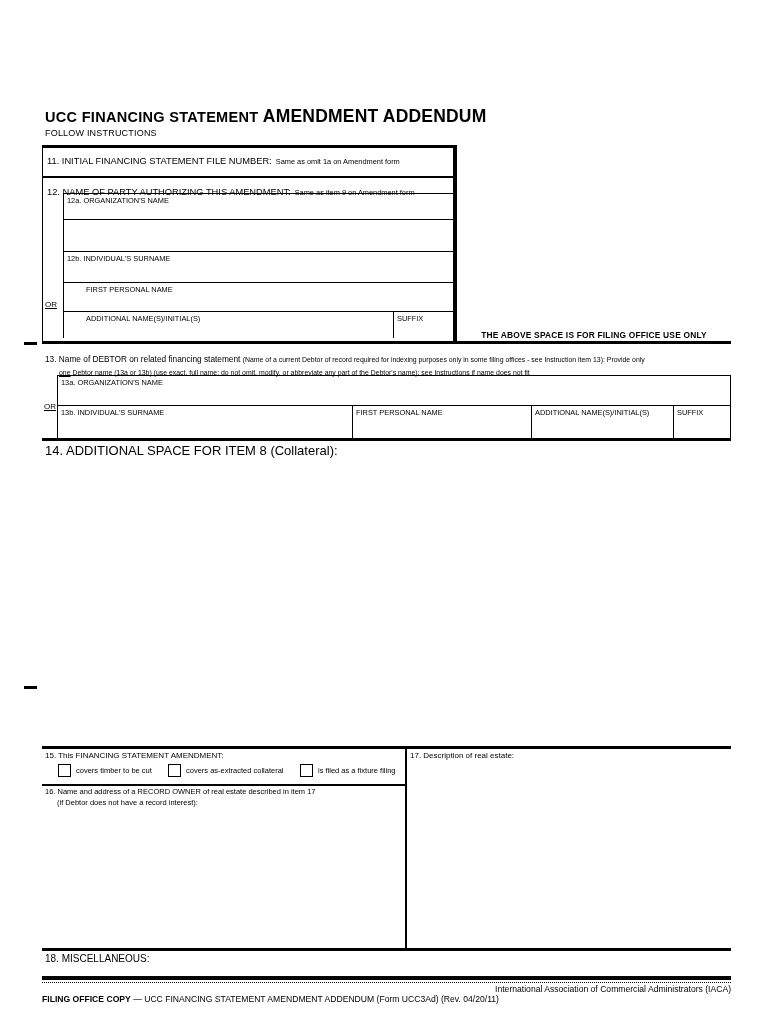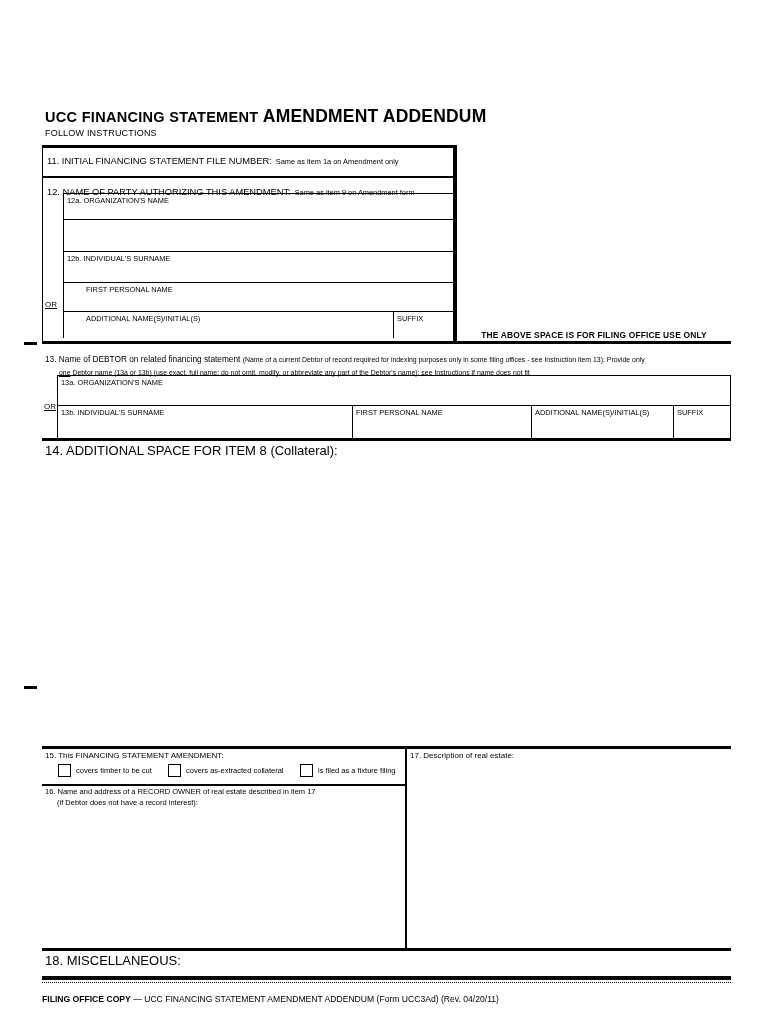--- a/index.html
+++ b/index.html
@@ -71,21 +71,21 @@
   .cbitem { display:flex; align-items:center; top:764px; }
   .cbbox { width:13px; height:13px; border:1.5px solid #000; background:#fff; }
   .cblabel { font-size:7.5px; margin-left:5px; white-space:nowrap; }
   .cb1 { left:58px; } .cb2 { left:168px; } .cb3 { left:300px;text-align:right; }
   .s16line1 { left:45px; top:787px; font-size:7.5px; }
   .s16line2 { left:57px; top:798px; font-size:7.5px; }
   .s16space { left:42px; top:810px; width:363px; height:138px; }
   .s17label { left:410px; top:751px; font-size:8px; }
   .s17space { left:407px; top:763px; width:324px; height:185px; }
 
-  .s18label { left:45px; top:953px; font-size:13px; }
+  .s18label { left:45px; top:953px; font-size:10px; }
   .s18space { left:150px; top:951px; width:581px; height:24px; }
 
   
   .dotline { left:42px; top:982px; width:689px; border-top:1.5px dotted #000; }
   .iaca { left:42px; top:984px; width:689px; text-align:right; font-size:8.6px; }
   .copyline { left:42px; top:994px; width:700px; font-size:8.6px; white-space:nowrap; }
   .copyline .b { font-weight:bold; }
 </style>
 </head>
 <body>
@@ -93,21 +93,21 @@
 <div class="page">
 
   <div class="abs title">
     <span class="t1">UCC FINANCING STATEMENT</span>
     <span class="t2">AMENDMENT ADDENDUM</span>
   </div>
   <div class="abs follow">FOLLOW INSTRUCTIONS</div>
 
   <div class="abs boxA">
     <div class="row11">
-      <span class="sec-label">11. INITIAL FINANCING STATEMENT FILE NUMBER:</span><span class="sec-note">Same as item 1a on Amendment only</span>
+      <span class="sec-label">11. INITIAL FINANCING STATEMENT FILE NUMBER:</span><span class="sec-note">Same as omit 1a on Amendment form</span>
     </div>
     <div class="row12head">
       <span class="sec-label">12. NAME OF PARTY AUTHORIZING THIS AMENDMENT:</span><span class="sec-note">Same as item 9 on Amendment form</span>
     </div>
     <div class="subgrid">
       <div class="gutter">
         <div class="or-label" style="top:107px;">OR</div>
       </div>
       <div class="subrows">
         <div class="r12a">
@@ -199,17 +199,18 @@
 
   <div class="abs s17label">17. Description of real estate:</div>
   <div class="abs s17space"></div>
 
   <div class="abs hline" style="left:42px; top:948px; width:689px; height:3px;"></div>
   <div class="abs s18label">18. MISCELLANEOUS:</div>
   <div class="abs s18space"></div>
 
   <div class="abs hline" style="left:42px; top:976px; width:689px; height:4px;"></div>
   <div class="abs dotline"></div>
+  <div class="abs iaca">International Association of Commercial Administrators (IACA)</div>
   <div class="abs copyline">
     <span class="b">FILING OFFICE COPY</span><span> — UCC FINANCING STATEMENT AMENDMENT ADDENDUM (Form UCC3Ad) (Rev. 04/20/11)</span>
   </div>
 
 </div>
 
 </body></html>

